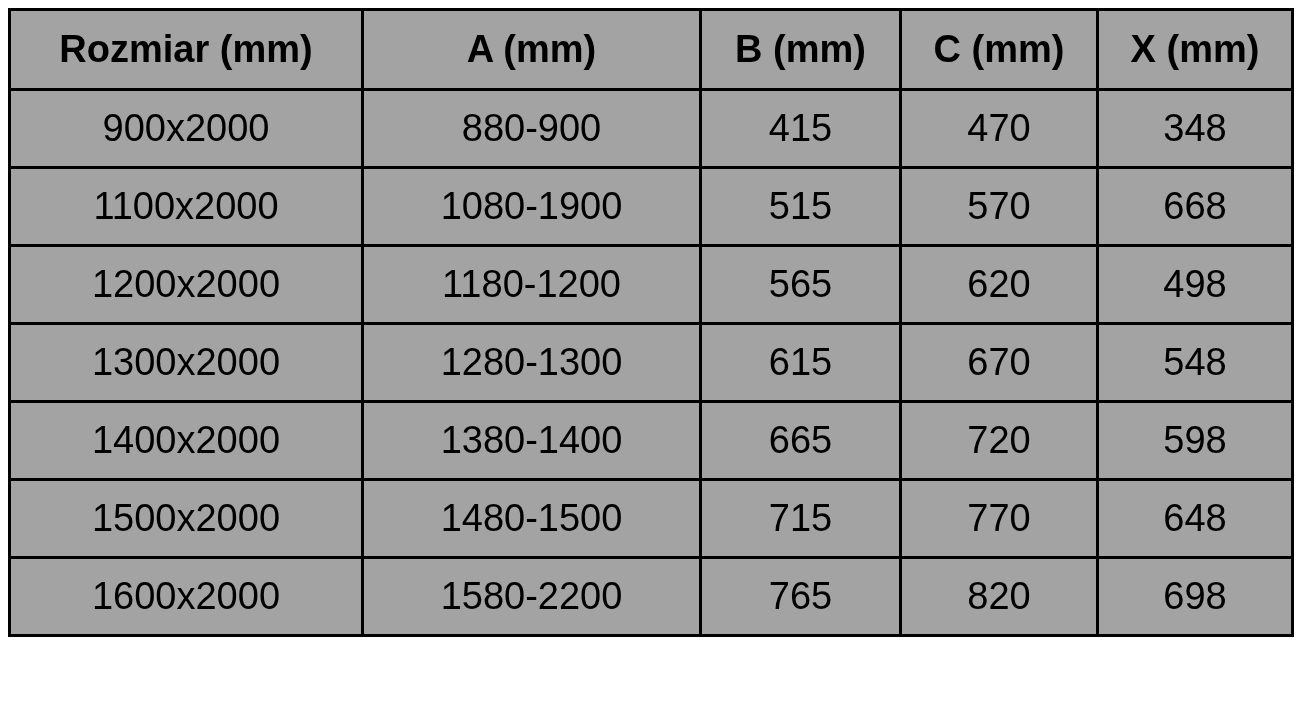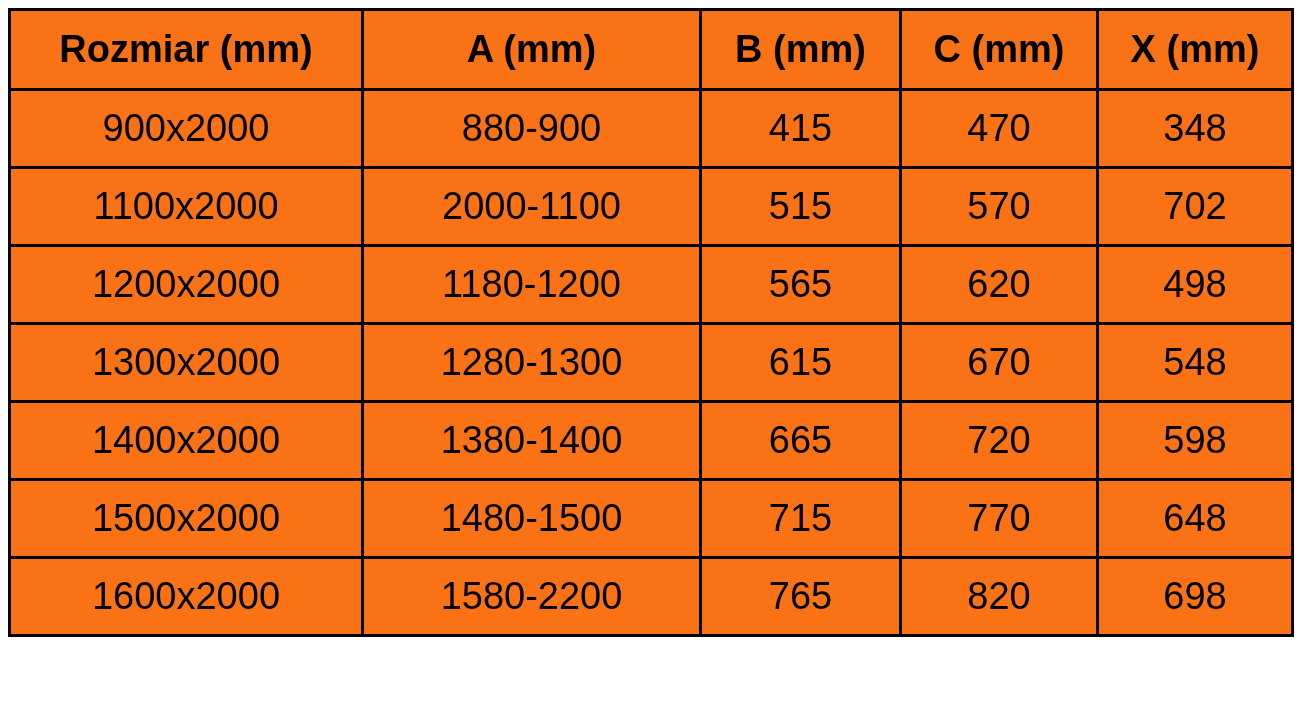--- a/index.html
+++ b/index.html
@@ -21,21 +21,21 @@
     border-collapse: collapse;
     table-layout: fixed;
   }
   .dim-table th,
   .dim-table td {
     border: 3px solid #000000;
     text-align: center;
     vertical-align: middle;
     padding: 0;
     color: #000000;
-    background: #f97316;
+    background: #a3a3a3;
     overflow: hidden;
     white-space: nowrap;
   }
   .dim-table thead tr { height: 80px; }
   .dim-table tbody tr { height: 78px; }
   .dim-table th {
     font-size: 38px;
     font-weight: bold;
   }
   .dim-table td {
@@ -72,24 +72,24 @@
   <tbody id="table-body">
       <tr>
         <td>900x2000</td>
         <td>880-900</td>
         <td>415</td>
         <td>470</td>
         <td>348</td>
       </tr>
       <tr>
         <td>1100x2000</td>
-        <td>2000-1100</td>
+        <td>1080-1900</td>
         <td>515</td>
         <td>570</td>
-        <td>702</td>
+        <td>668</td>
       </tr>
       <tr>
         <td>1200x2000</td>
         <td>1180-1200</td>
         <td>565</td>
         <td>620</td>
         <td>498</td>
       </tr>
       <tr>
         <td>1300x2000</td>

